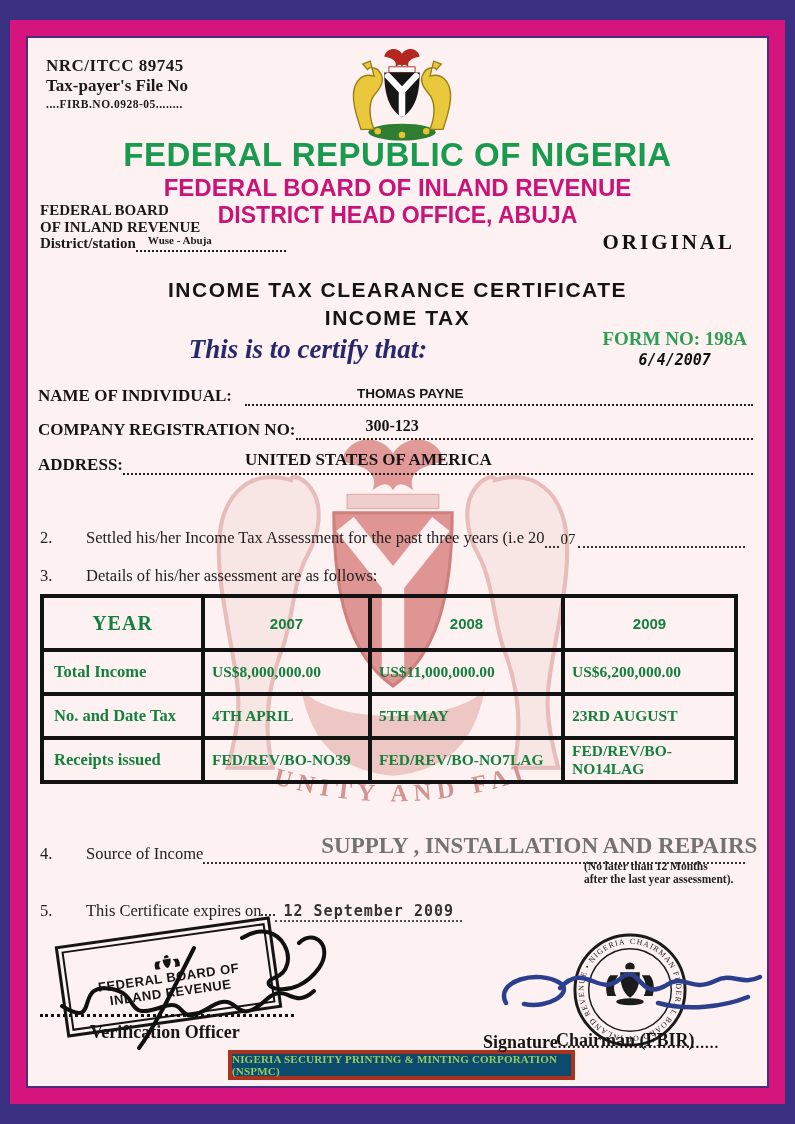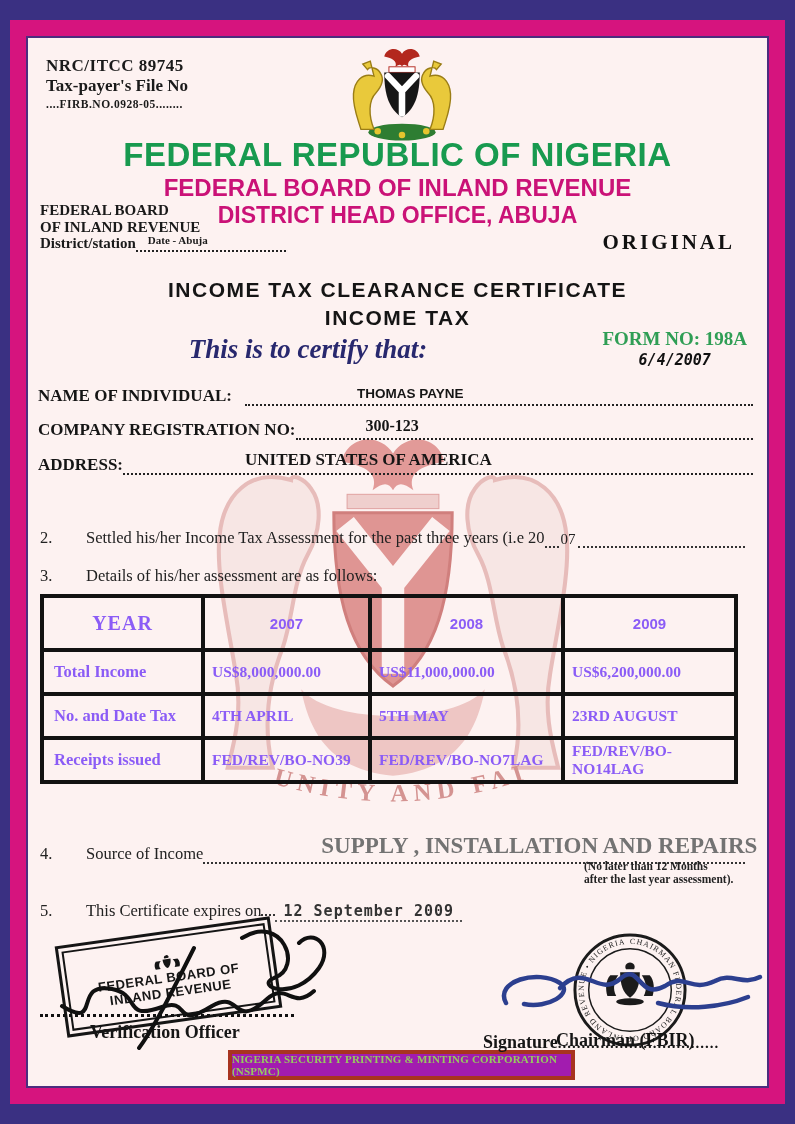--- a/index.html
+++ b/index.html
@@ -50,21 +50,21 @@
   .clause .num { width:46px; flex:none; }
   .clause .dotgap { width:14px; border-bottom:2px dotted #333; height:14px; flex:none; }
   .clause .leader { flex:1; border-bottom:2px dotted #333; height:14px; position:relative; }
   .c2 { top:490px; } .c2 .cval { font-size:15px; padding:0 2px; }
   .c3 { top:528px; }
   .c4 { top:806px; } .c4 .cval4 { position:absolute; left:118px; bottom:3px; font-weight:bold; font-size:23px; white-space:nowrap; color:#737373; }
   .c5 { top:862px; align-items:baseline; }
   .c5 .expval { font-family:"DejaVu Sans Mono",monospace; font-weight:bold; font-size:15px; letter-spacing:1px; color:#333; border-bottom:2.5px dotted #555; padding:0 8px; }
 
   .assess-table { left:12px; top:556px; border-collapse:collapse; background:transparent; }
-  .assess-table td, .assess-table th { border:4.5px solid #121212; color:#8b5cf6; }
+  .assess-table td, .assess-table th { border:4.5px solid #121212; color:#15803d; }
   .assess-table th.year { font-size:20px; letter-spacing:1px; font-weight:bold; text-align:center; width:155px; }
   .assess-table th.yr { font-family:"Liberation Sans",sans-serif; font-weight:bold; font-size:15px; text-align:center; }
   .assess-table .w2 { width:161px; } .assess-table .w3 { width:187px; } .assess-table .w4 { width:167px; }
   .assess-table td.rl { font-weight:bold; font-size:16.5px; padding-left:10px; }
   .assess-table td.rv { font-weight:bold; font-size:15.5px; padding-left:7px; }
   .assess-table tr.hr { height:54px; } .assess-table tr.r { height:44px; }
 
   .note { left:556px; top:822px; width:175px; font-size:11.5px; font-weight:bold; line-height:13px; color:#222; }
 
   .stamp-wrap { left:32px; top:893px; width:205px; height:80px; transform:rotate(-8deg); border:3px solid #151515; padding:3px; z-index:1; background:transparent; }
@@ -75,21 +75,21 @@
   .dotline-left { left:12px; top:976px; width:254px; border-bottom:3px dotted #111; height:0; }
   .verif { left:62px; top:984px; font-size:18px; font-weight:bold; color:#151515; }
 
   .seal { left:543px; top:893px; width:118px; height:118px; z-index:1; }
   .sig-right { left:448px; top:903px; width:305px; height:105px; z-index:2; }
   .sig-row { left:455px; top:966px; display:flex; align-items:baseline; font-weight:bold; color:#151515; z-index:3; }
   .sig-row .w { font-size:18px;margin-top:28px; }
   .sig-row .d { font-size:15px; letter-spacing:1px; }
   .chairman { left:528px; top:992px; font-size:18px; font-weight:bold; color:#151515; z-index:3; }
 
-  .banner { left:200px; top:1012px; width:347px; height:30px; box-sizing:border-box; background:#a21caf; border:4px solid #a83420; display:flex; align-items:center; justify-content:center; font-weight:bold; font-size:11px; letter-spacing:.2px; color:#96cb5e; }
+  .banner { left:200px; top:1012px; width:347px; height:30px; box-sizing:border-box; background:#0c4a6e; border:4px solid #a83420; display:flex; align-items:center; justify-content:center; font-weight:bold; font-size:11px; letter-spacing:.2px; color:#96cb5e; }
 </style>
 </head>
 <body>
 
 <div class="page">
   <div class="border-pink"></div>
   <div class="paper">
 
     <svg class="watermark" viewBox="0 0 500 415">
       <defs>
@@ -133,21 +133,21 @@
     <div class="title-green">FEDERAL REPUBLIC OF NIGERIA</div>
     <div class="sub-magenta1">FEDERAL BOARD OF INLAND REVENUE</div>
     <div class="sub-magenta2">DISTRICT HEAD OFFICE, ABUJA</div>
 
     <div class="district">
       <div>FEDERAL BOARD</div>
       <div>OF INLAND REVENUE</div>
       <div class="line3">
         <span>District/station</span>
         <span class="leader">
-          <span class="val">Date - Abuja</span>
+          <span class="val">Wuse - Abuja</span>
         </span>
       </div>
     </div>
 
     <div class="original">ORIGINAL</div>
 
     <div class="cert-h1">INCOME TAX CLEARANCE CERTIFICATE</div>
     <div class="cert-h2">INCOME TAX</div>
 
     <div class="certify">This is to certify that:</div>

